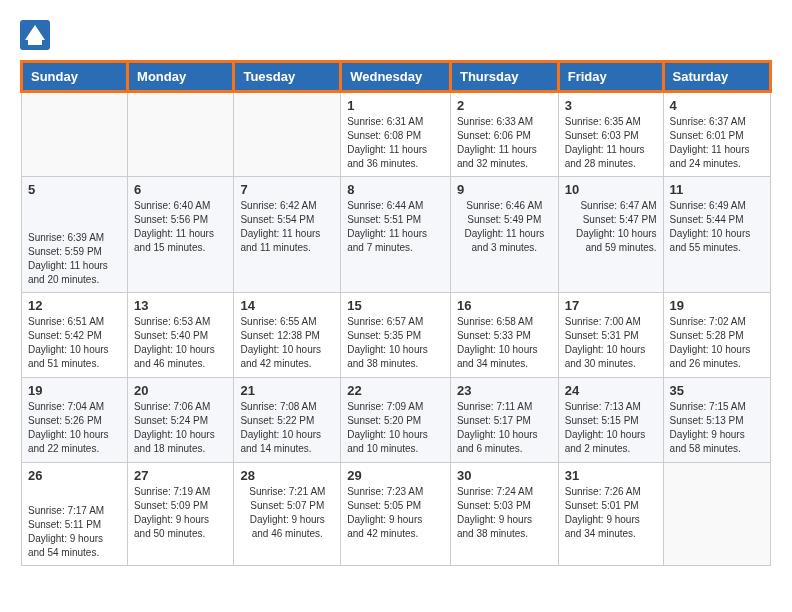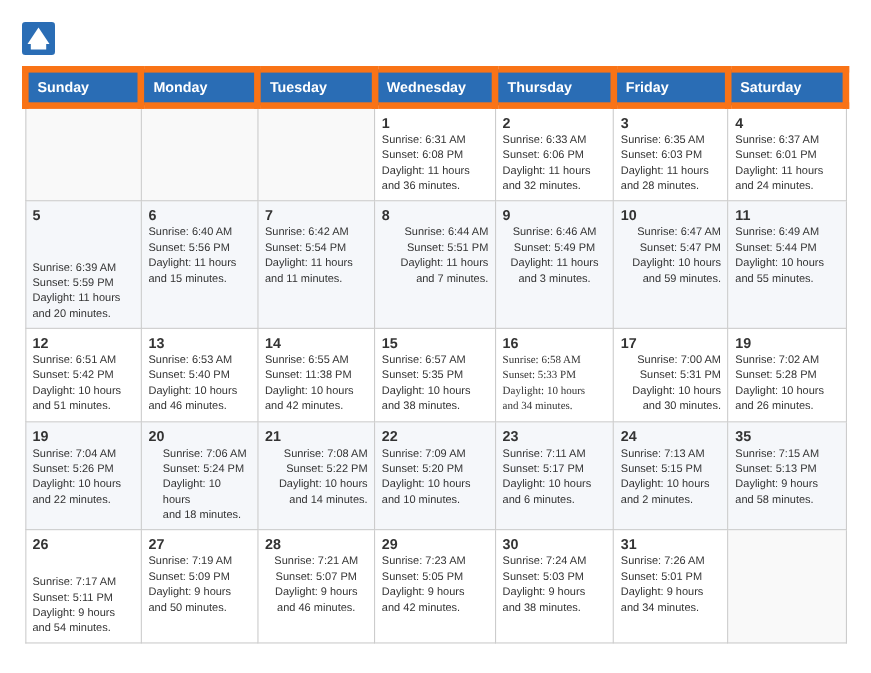--- a/index.html
+++ b/index.html
@@ -56,21 +56,21 @@
       width: 100%;
       border-collapse: collapse;
       border: 1px solid #ccc;
     }
     .calendar th {
       background-color: #2a6db5;
       color: #fff;
       text-align: left;
       padding: 6px 8px;
       font-size: 13px;
-      border: 6px solid #f97316;
+      border: 3px solid #f97316;
     }
     .calendar td {
       vertical-align: top;
       padding: 5px 6px;
       border: 1px solid #ccc;
       width: 113px;
       height: 85px;
       font-size: 10.5px;
       color: #333;
       background: #fff;
@@ -177,21 +177,21 @@
         </td>
         <td>
           <span class="day-number">7</span>
           <div class="day-info" style="white-space: pre-line;">Sunrise: 6:42 AM
 Sunset: 5:54 PM
 Daylight: 11 hours
 and 11 minutes.</div>
         </td>
         <td>
           <span class="day-number">8</span>
-          <div class="day-info" style="white-space: pre-line; text-align: right;">Sunrise: 6:44 AM
+          <div class="day-info" style="white-space: pre-line;">Sunrise: 6:44 AM
 Sunset: 5:51 PM
 Daylight: 11 hours
 and 7 minutes.</div>
         </td>
         <td>
           <span class="day-number">9</span>
           <div class="day-info" style="white-space: pre-line; text-align: center;">Sunrise: 6:46 AM
 Sunset: 5:49 PM
 Daylight: 11 hours
 and 3 minutes.</div>
@@ -222,41 +222,41 @@
         <td>
           <span class="day-number">13</span>
           <div class="day-info" style="white-space: pre-line;">Sunrise: 6:53 AM
 Sunset: 5:40 PM
 Daylight: 10 hours
 and 46 minutes.</div>
         </td>
         <td>
           <span class="day-number">14</span>
           <div class="day-info" style="white-space: pre-line;">Sunrise: 6:55 AM
-Sunset: 11:38 PM
+Sunset: 12:38 PM
 Daylight: 10 hours
 and 42 minutes.</div>
         </td>
         <td>
           <span class="day-number">15</span>
           <div class="day-info" style="white-space: pre-line;">Sunrise: 6:57 AM
 Sunset: 5:35 PM
 Daylight: 10 hours
 and 38 minutes.</div>
         </td>
         <td>
           <span class="day-number">16</span>
-          <div class="day-info" style="white-space: pre-line; font-family: Liberation Serif, serif;">Sunrise: 6:58 AM
+          <div class="day-info" style="white-space: pre-line;">Sunrise: 6:58 AM
 Sunset: 5:33 PM
 Daylight: 10 hours
 and 34 minutes.</div>
         </td>
         <td>
           <span class="day-number">17</span>
-          <div class="day-info" style="white-space: pre-line; text-align: right;">Sunrise: 7:00 AM
+          <div class="day-info" style="white-space: pre-line;">Sunrise: 7:00 AM
 Sunset: 5:31 PM
 Daylight: 10 hours
 and 30 minutes.</div>
         </td>
         <td>
           <span class="day-number">19</span>
           <div class="day-info" style="white-space: pre-line;">Sunrise: 7:02 AM
 Sunset: 5:28 PM
 Daylight: 10 hours
 and 26 minutes.</div>
@@ -265,28 +265,28 @@
       <tr>
         <td>
           <span class="day-number">19</span>
           <div class="day-info" style="white-space: pre-line;">Sunrise: 7:04 AM
 Sunset: 5:26 PM
 Daylight: 10 hours
 and 22 minutes.</div>
         </td>
         <td>
           <span class="day-number">20</span>
-          <div class="day-info" style="white-space: pre-line; margin-left: 13px;">Sunrise: 7:06 AM
+          <div class="day-info" style="white-space: pre-line;">Sunrise: 7:06 AM
 Sunset: 5:24 PM
 Daylight: 10 hours
 and 18 minutes.</div>
         </td>
         <td>
           <span class="day-number">21</span>
-          <div class="day-info" style="white-space: pre-line; text-align: right;">Sunrise: 7:08 AM
+          <div class="day-info" style="white-space: pre-line;">Sunrise: 7:08 AM
 Sunset: 5:22 PM
 Daylight: 10 hours
 and 14 minutes.</div>
         </td>
         <td>
           <span class="day-number">22</span>
           <div class="day-info" style="white-space: pre-line;">Sunrise: 7:09 AM
 Sunset: 5:20 PM
 Daylight: 10 hours
 and 10 minutes.</div>

